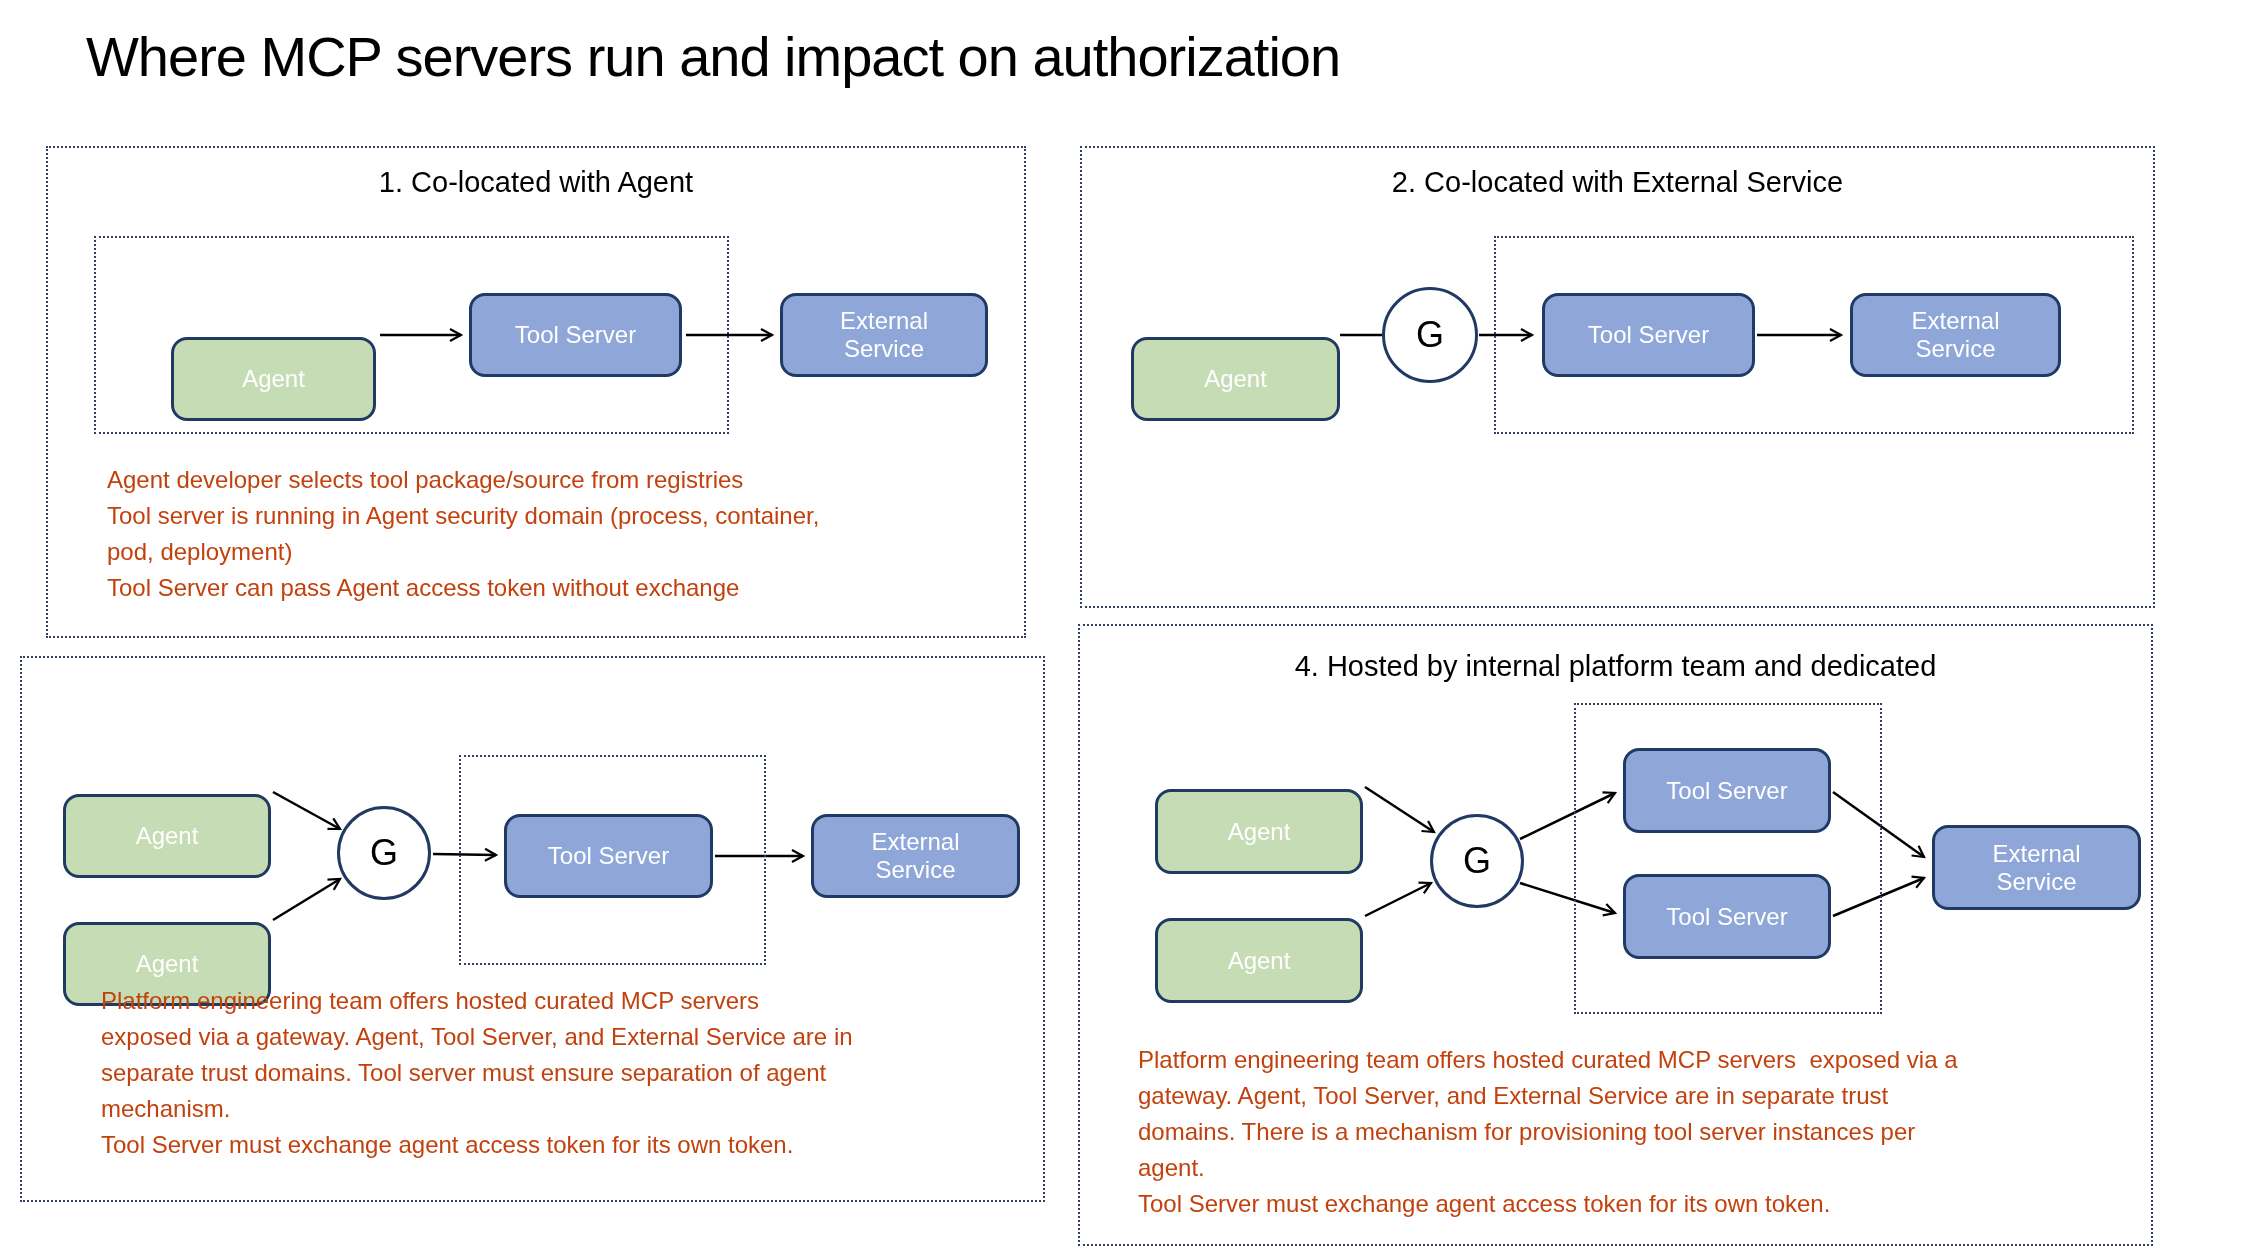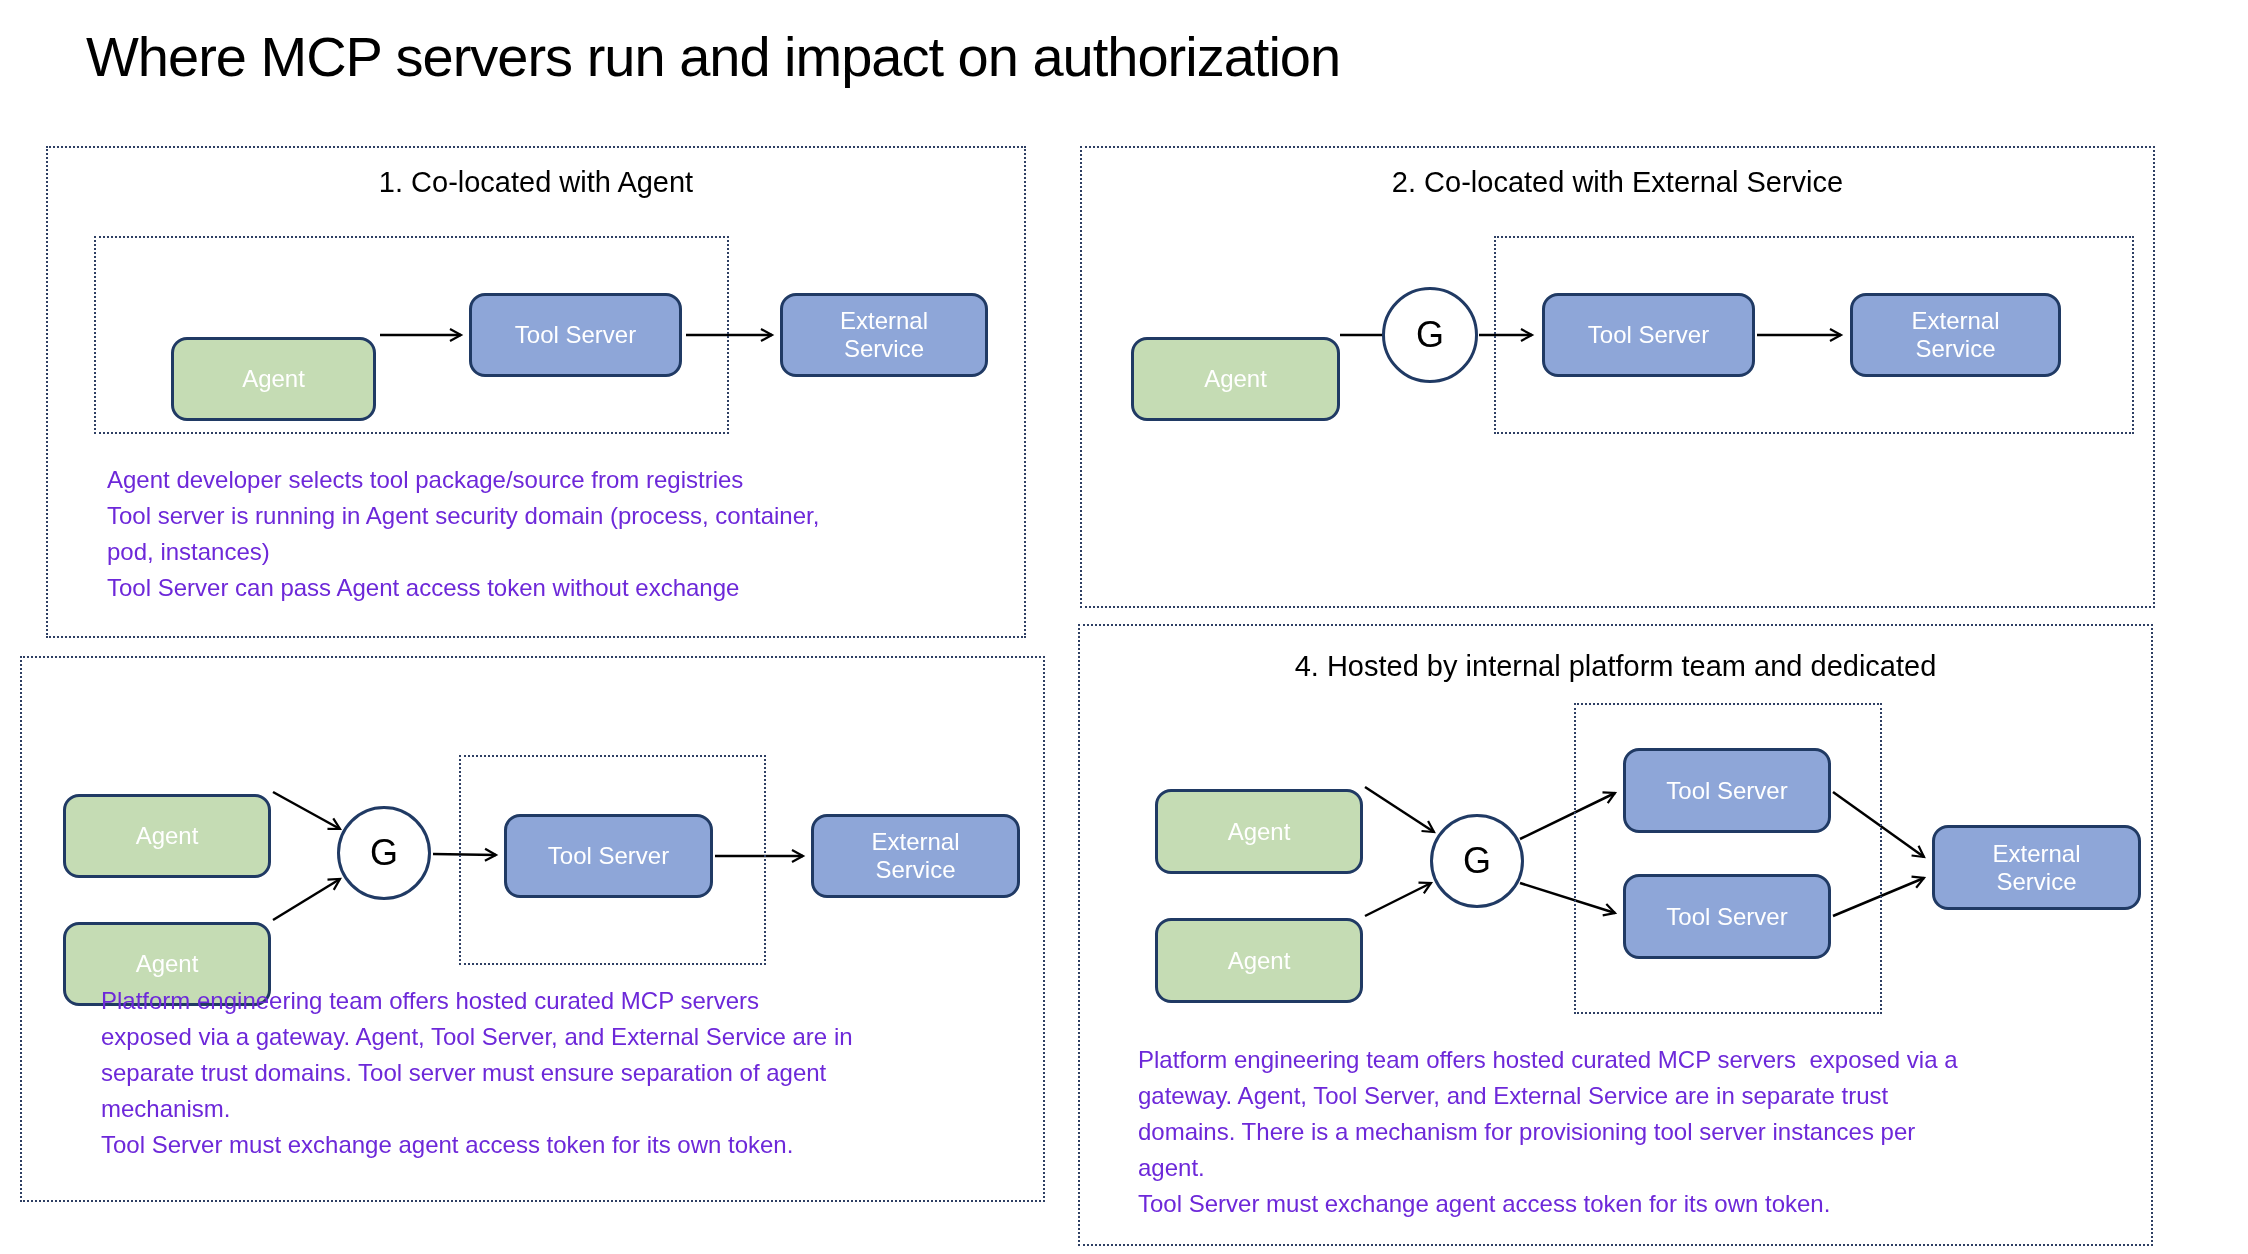--- a/index.html
+++ b/index.html
@@ -33,21 +33,21 @@
   .node.server{background:var(--server-fill,#8ea6d8);}
   .node-label{display:block;}
   .node-label.two-line{max-width:130px;}
   .gateway{
     position:absolute;box-sizing:border-box;border-radius:50%;
     border:3px solid var(--box-border,#203a64);background:#fff;
     display:flex;align-items:center;justify-content:center;
     color:#000;font-size:36px;
   }
   .edges{position:absolute;left:0;top:0;pointer-events:none;}
-  .desc{position:absolute;font-size:24px;line-height:36px;color:#6d28d9;}
+  .desc{position:absolute;font-size:24px;line-height:36px;color:#c2410c;}
   .desc-line{white-space:pre-wrap;}
   
   .panel1{left:46px;top:146px;width:980px;height:492px;}
   .panel2{left:1080px;top:146px;width:1075px;height:462px;}
   .panel3{left:20px;top:656px;width:1025px;height:546px;}
   .panel4{left:1078px;top:624px;width:1075px;height:622px;}
   .p1-title{top:18px;} .p2-title{top:18px;} .p3-title{top:20px;} .p4-title{top:24px;}
   .p1-inner{left:46px;top:88px;width:635px;height:198px;}
   .p2-inner{left:412px;top:88px;width:640px;height:198px;}
   .p3-inner{left:437px;top:97px;width:307px;height:210px;}
@@ -99,21 +99,21 @@
     </div>
     <div class="node server p1-tool">
       <span class="node-label">Tool Server</span>
     </div>
     <div class="node server p1-ext">
       <span class="node-label two-line">External Service</span>
     </div>
     <div class="desc p1-desc">
         <div class="desc-line">Agent developer selects tool package/source from registries</div>
         <div class="desc-line">Tool server is running in Agent security domain (process, container,</div>
-        <div class="desc-line">pod, instances)</div>
+        <div class="desc-line">pod, deployment)</div>
         <div class="desc-line">Tool Server can pass Agent access token without exchange</div>
       </div>
   </section>
 
   <section class="panel panel2">
     <div class="panel-title p2-title">2. Co-located with External Service</div>
     <svg class="edges" width="1075" height="462" viewBox="0 0 1075 462">
       <defs>
         <marker id="ah2" markerUnits="userSpaceOnUse" markerWidth="18" markerHeight="18" refX="14" refY="9" orient="auto">
           <path d="M3,3 L14,9 L3,15" fill="none" stroke="#000" stroke-width="2.2"></path>

